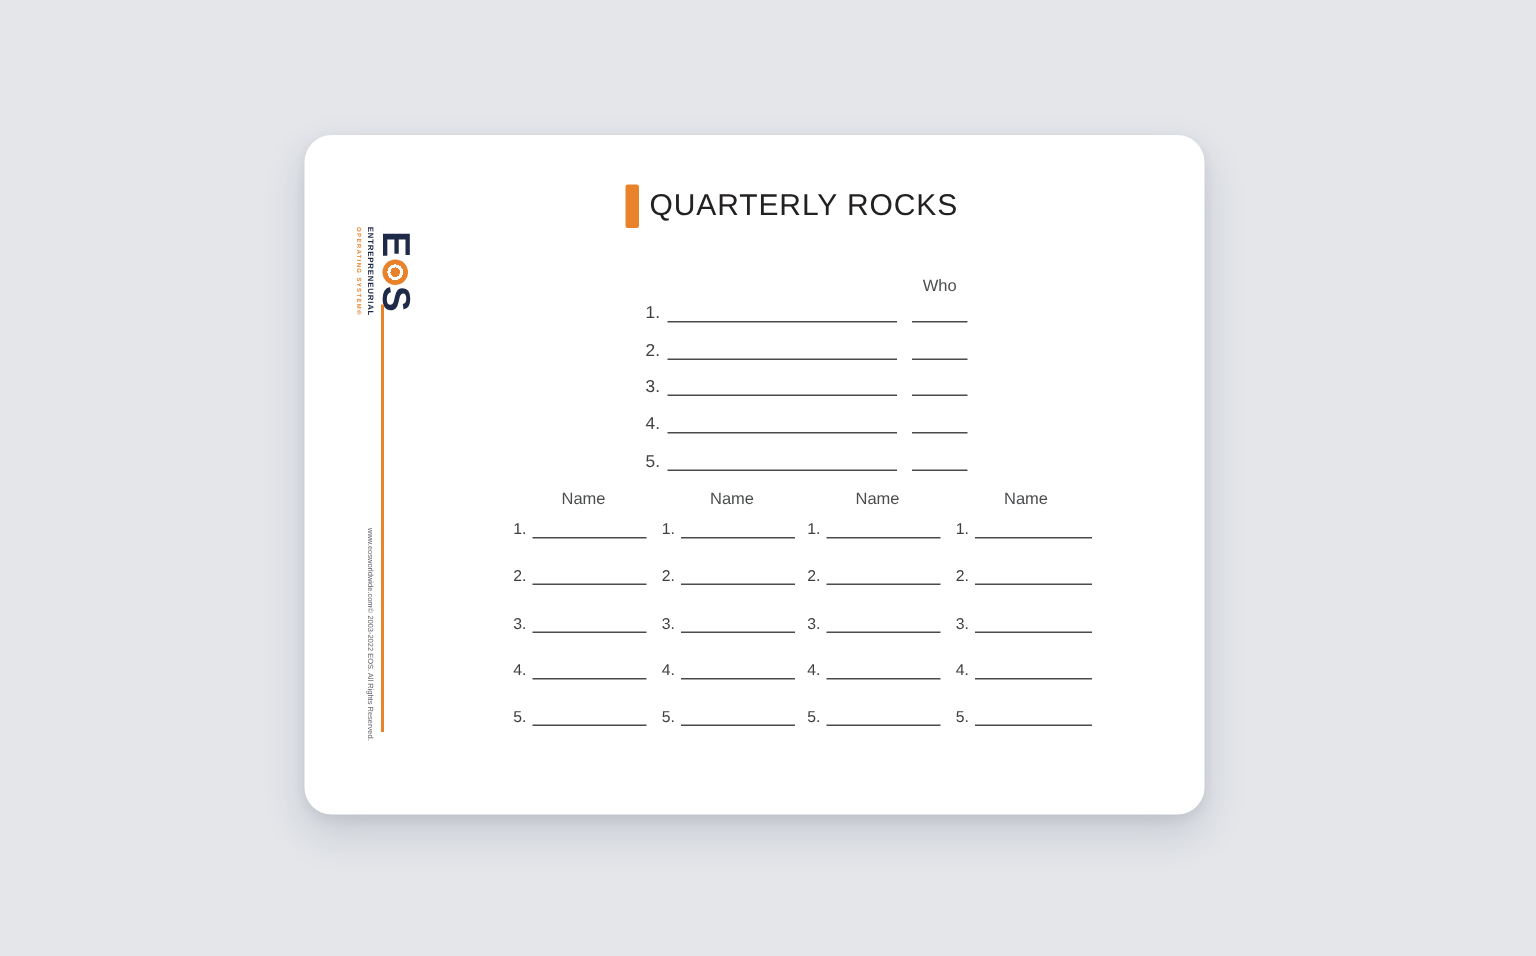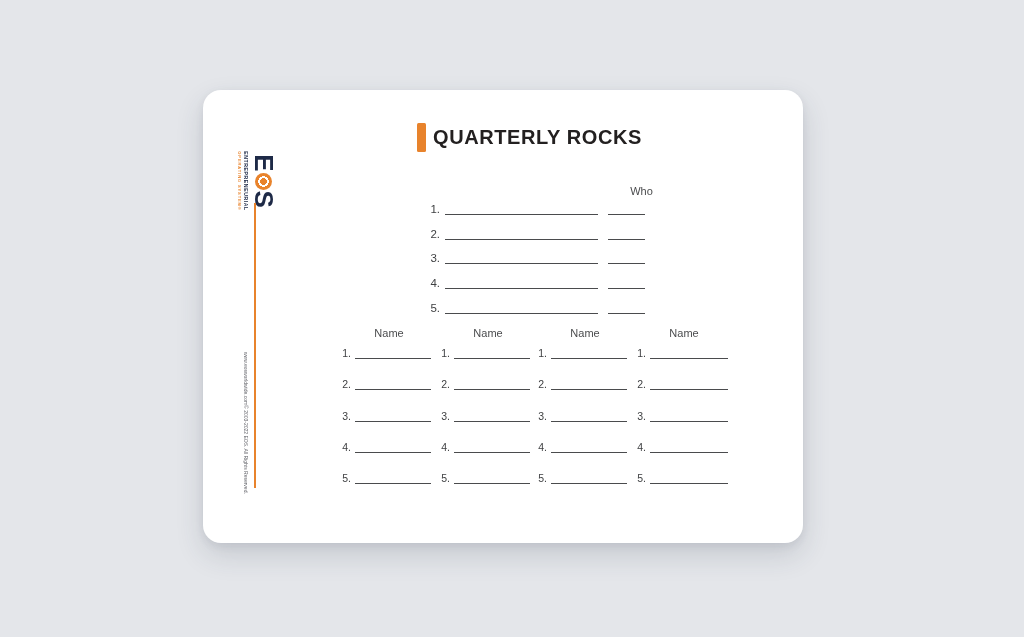--- a/index.html
+++ b/index.html
@@ -51,27 +51,27 @@
     display:flex; justify-content:space-between;
   }
 
   
   .title-wrap { position:absolute; left:214px; top:33px; display:flex; align-items:center; }
   .title-bar {
     width:9px; height:29px; background:#e8832c; border-radius:1.5px;
     margin-right:7px;
   }
   .title-text {
-    font-size:20px; font-weight:bold; color:#232020; letter-spacing:0.6px;
+    font-size:20px; font-weight:normal; color:#232020; letter-spacing:0.6px;
     white-space:nowrap;
   }
 
   
   .who-label {
-    position:absolute; left:420px; top:95px; width:37px; text-align:center;
+    position:absolute; left:405px; top:95px; width:37px; text-align:center;
     font-size:11px; color:#4b4c4e;
   }
   .t-row { position:absolute; left:205px; width:242px; height:15px; }
   .t-num {
     position:absolute; left:0; top:0; width:32px; text-align:right;
     font-size:11.5px; color:#3f4042;
   }
   .t-line {
     position:absolute; left:37px; top:11px; width:153px; height:0;
     border-top:1.6px solid #4a4b4d;

